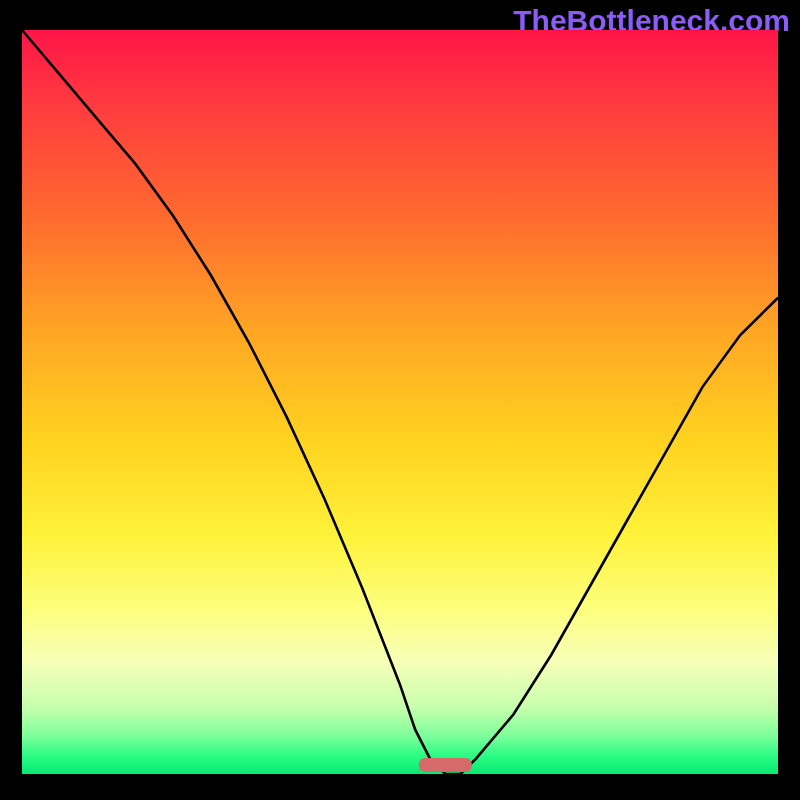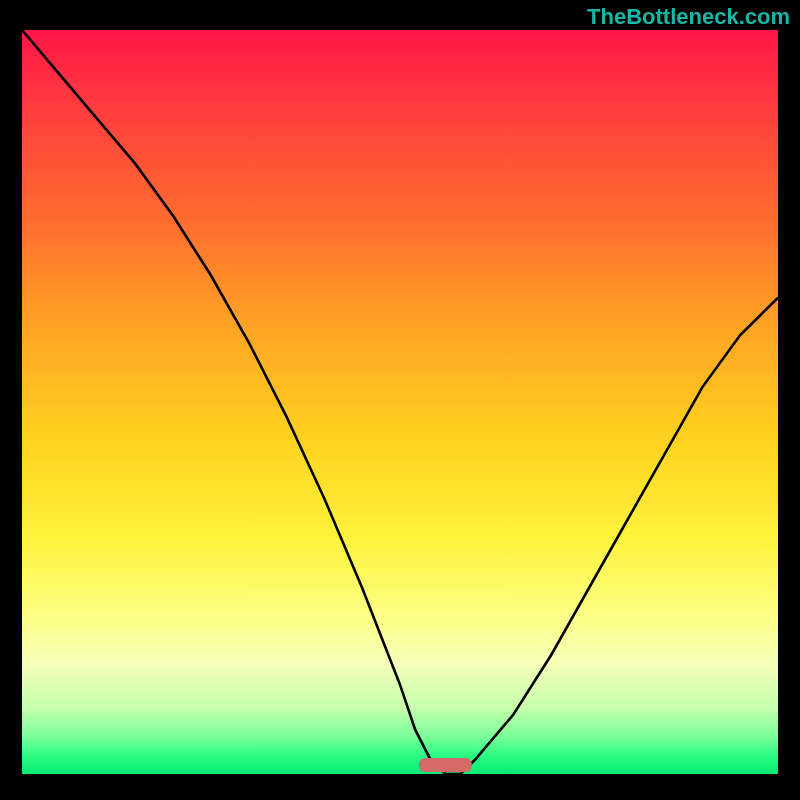--- a/index.html
+++ b/index.html
@@ -11,22 +11,22 @@
   .canvas {
     position: relative;
     width: 800px;
     height: 800px;
     background: #000000;
   }
   .watermark {
     position: absolute;
     top: 4px;
     right: 10px;
-    color: #14b8a6;
-    font-size: 22px;
+    color: #8b5cf6;
+    font-size: 30px;
     font-weight: bold;
   }
   .plot {
     position: absolute;
     left: 22px;
     top: 30px;
     width: 756px;
     height: 744px;
     
     background: linear-gradient(

